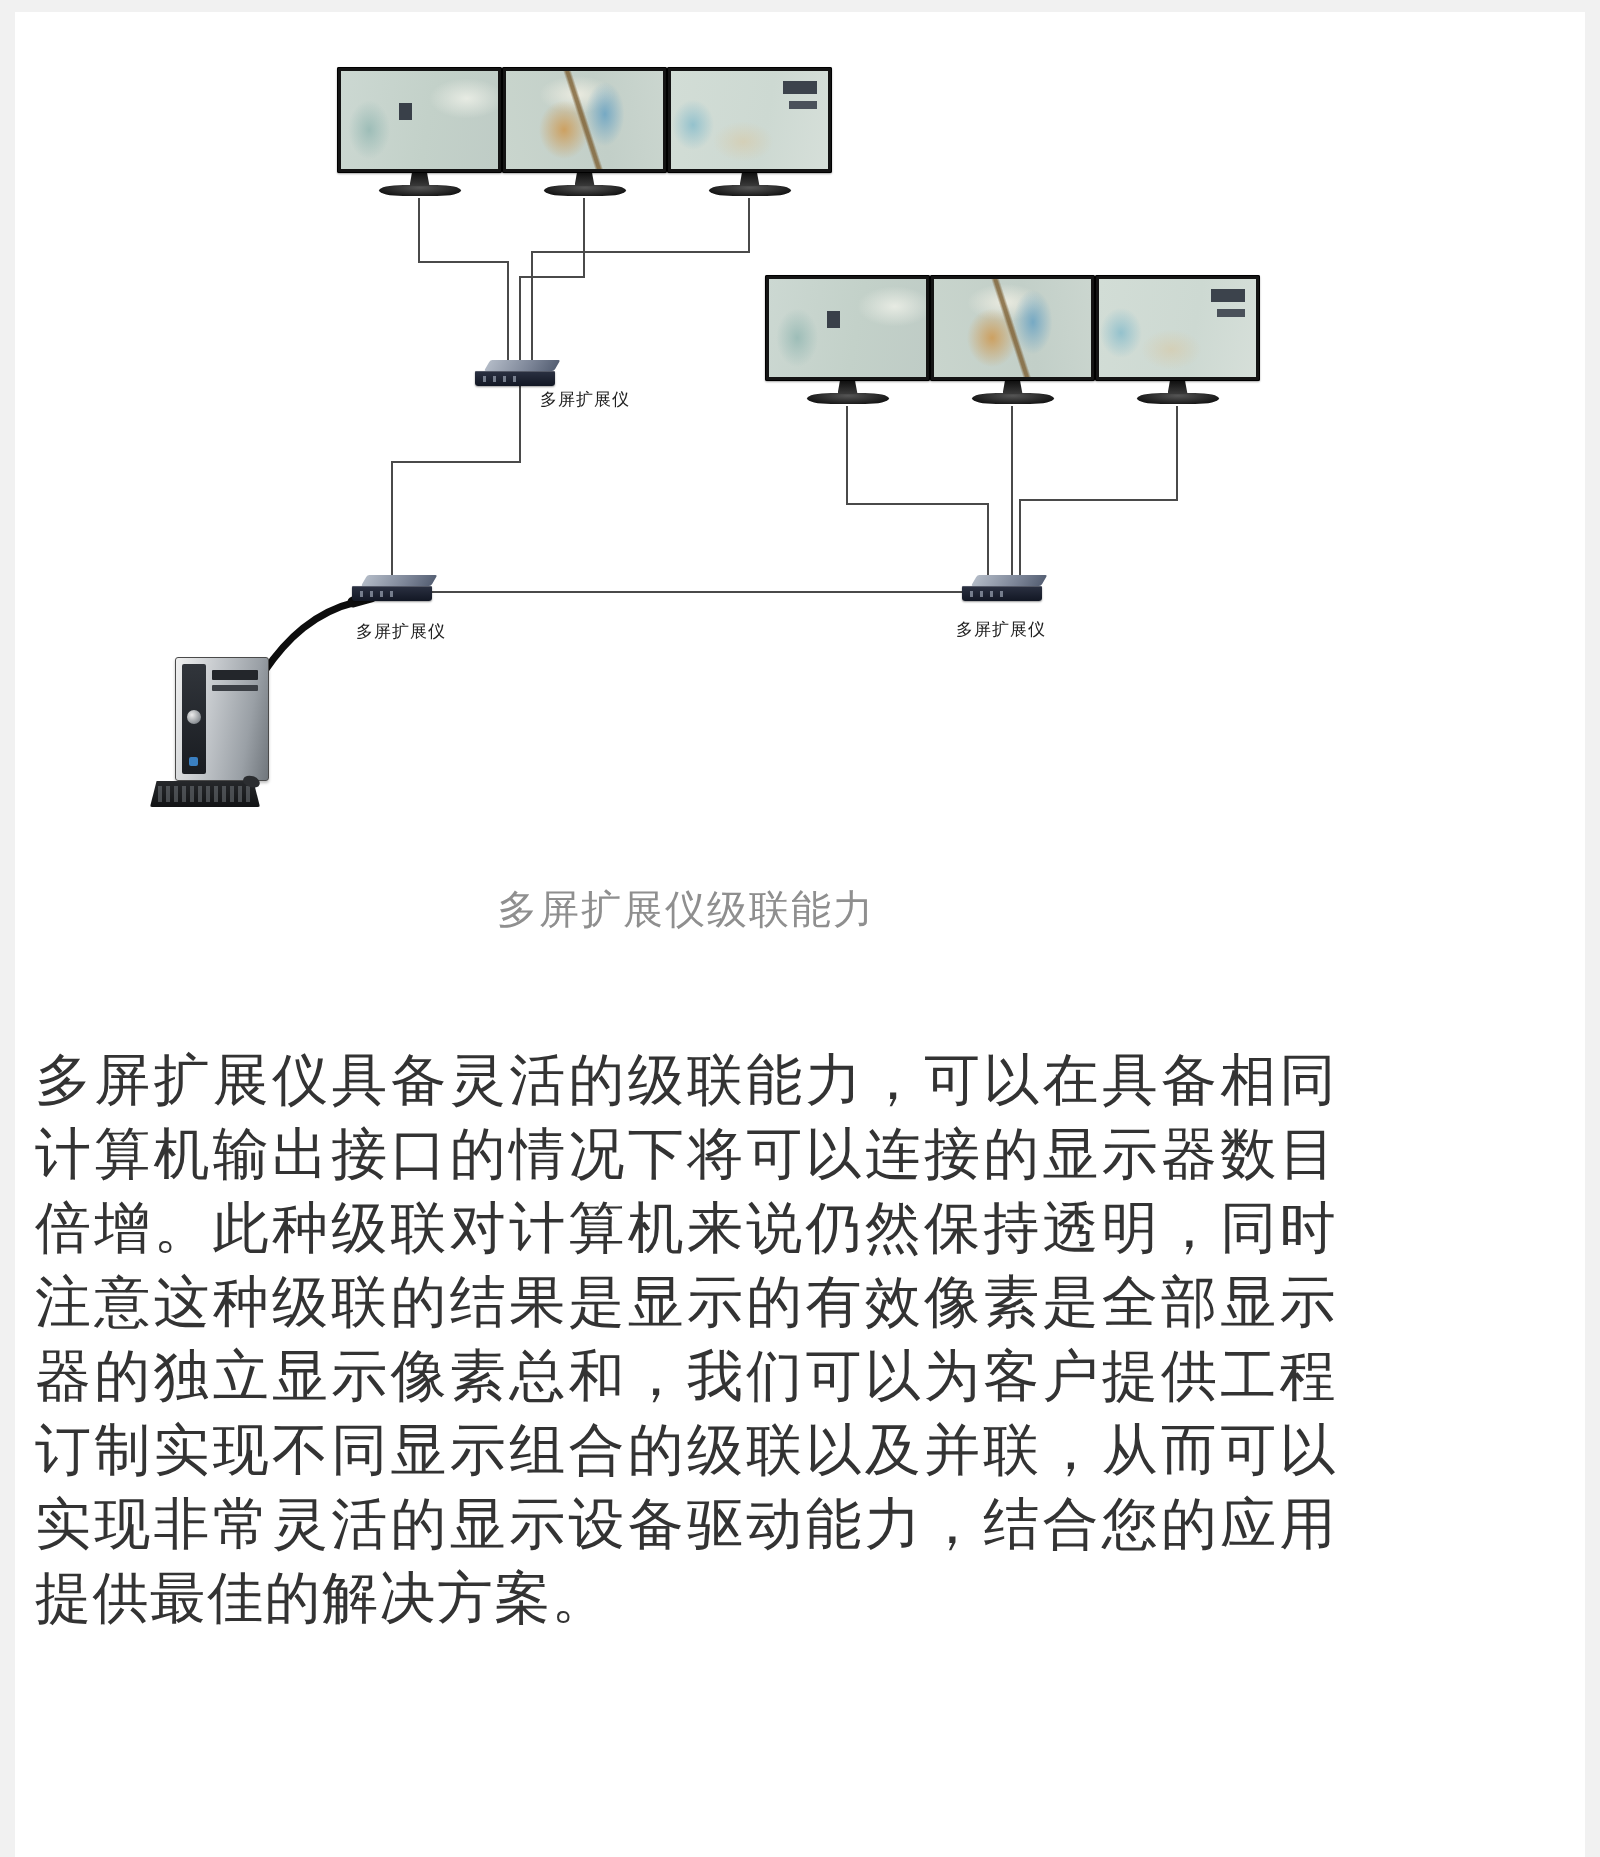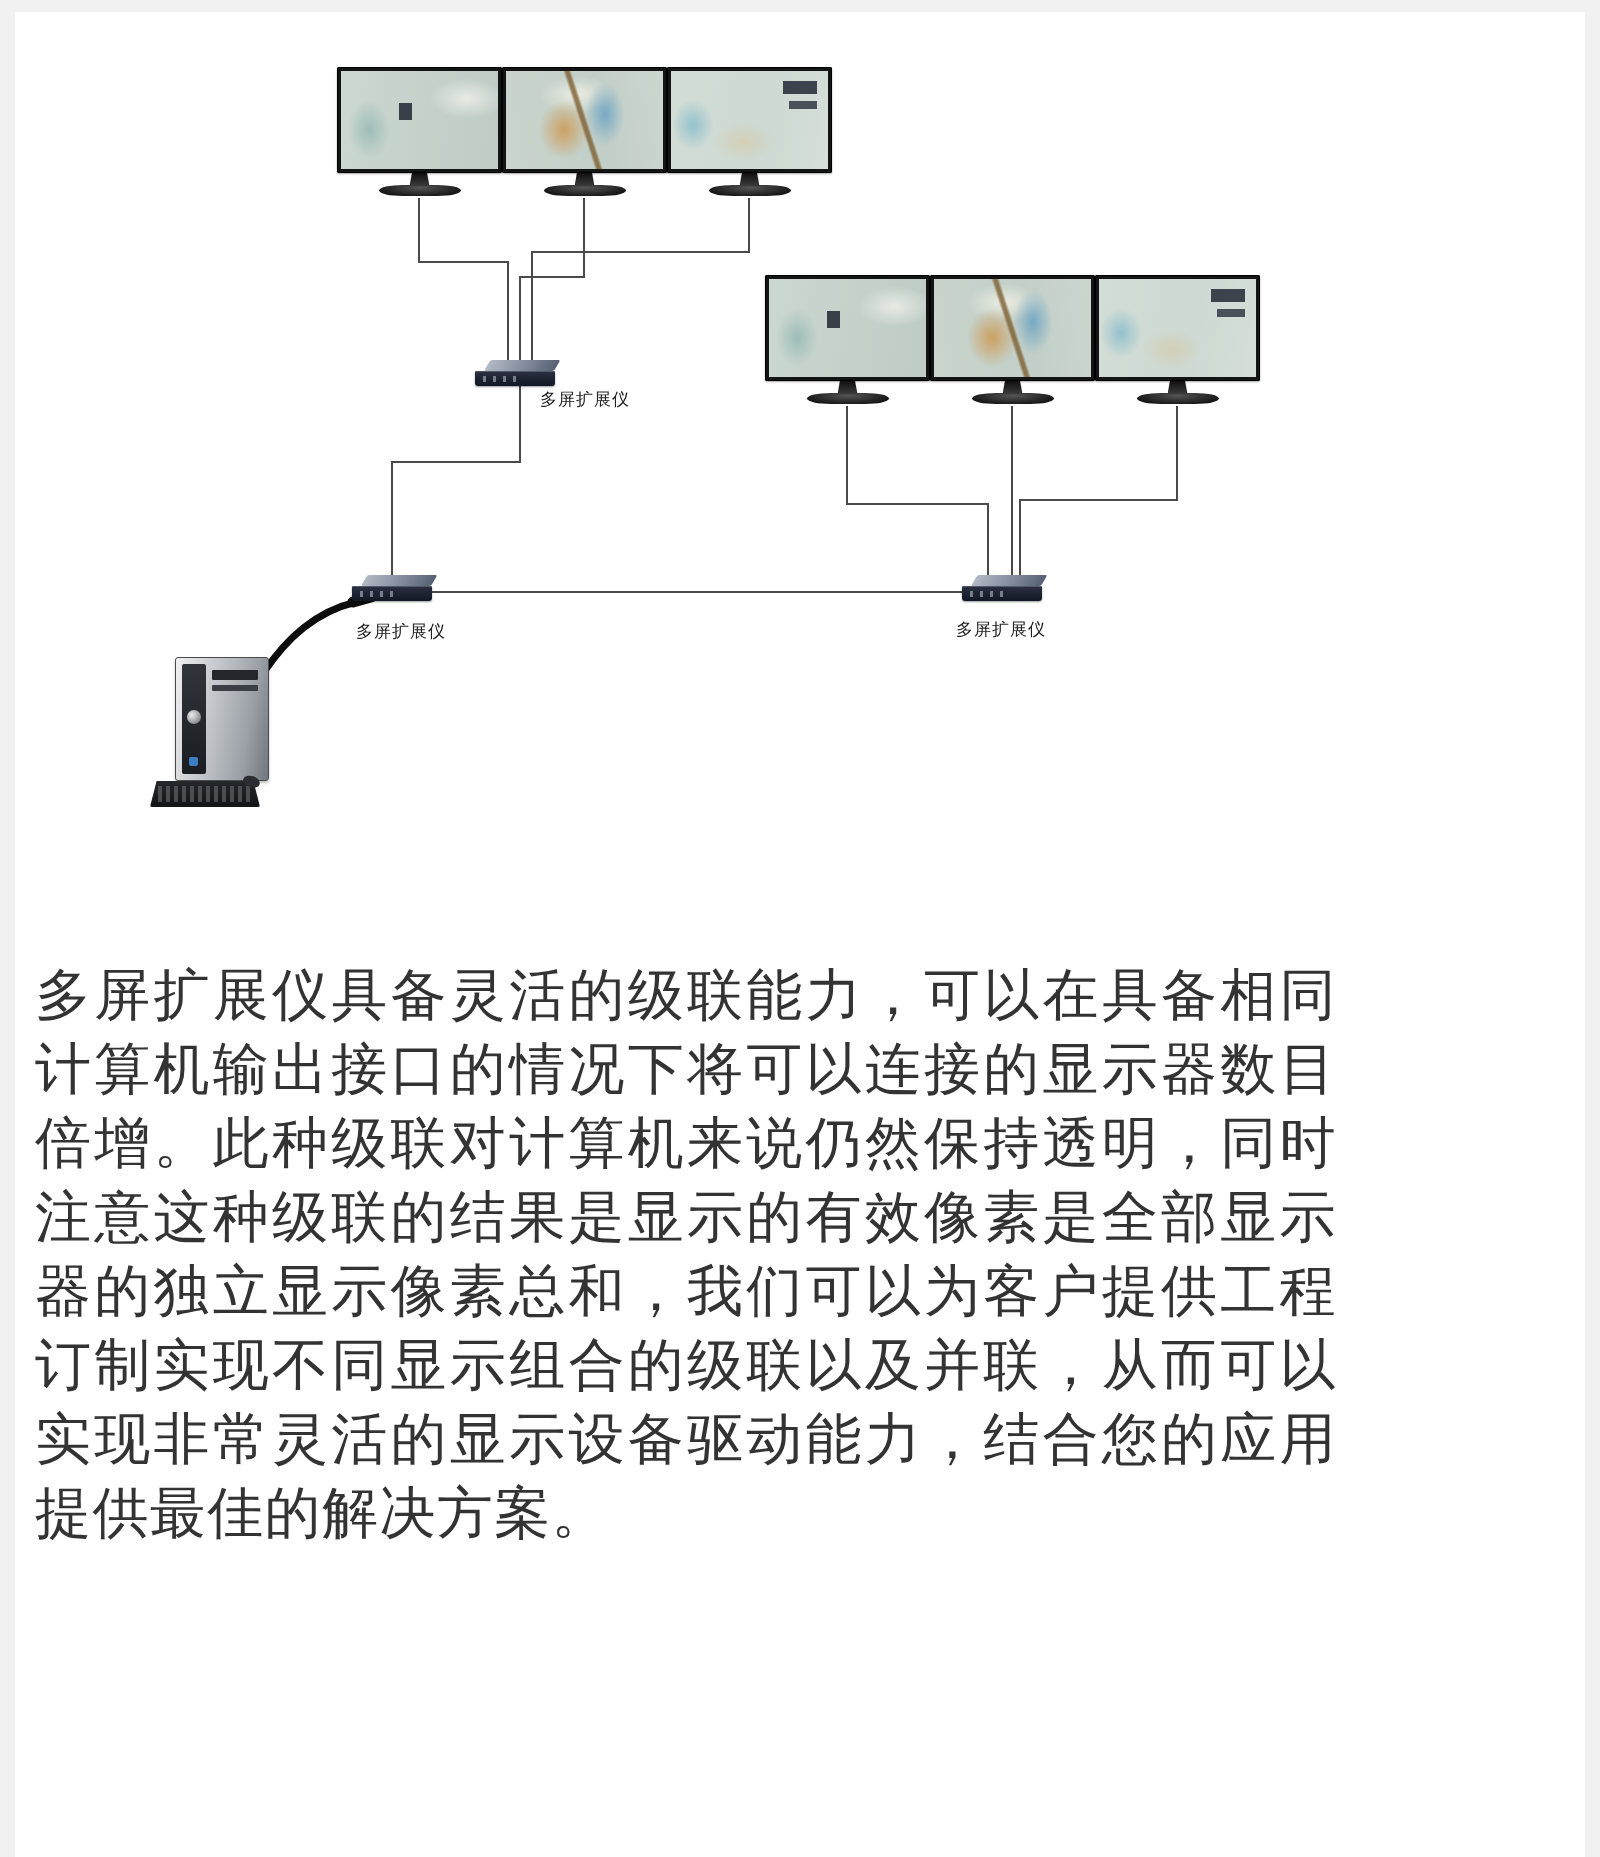--- a/index.html
+++ b/index.html
@@ -228,16 +228,17 @@
       <div class="tower-drive"></div>
       <div class="tower-drive2"></div>
       <div class="tower-badge"></div>
       <div class="tower-power"></div>
     </div>
     <div class="keyboard"></div>
     <div class="mouse"></div>
 
   </div>
 
+  <div class="caption">多屏扩展仪级联能力</div>
 
   <p class="body-text">多屏扩展仪具备灵活的级联能力，可以在具备相同计算机输出接口的情况下将可以连接的显示器数目倍增。此种级联对计算机来说仍然保持透明，同时注意这种级联的结果是显示的有效像素是全部显示器的独立显示像素总和，我们可以为客户提供工程订制实现不同显示组合的级联以及并联，从而可以实现非常灵活的显示设备驱动能力，结合您的应用提供最佳的解决方案。</p>
 
 </div>
 
 </body></html>

